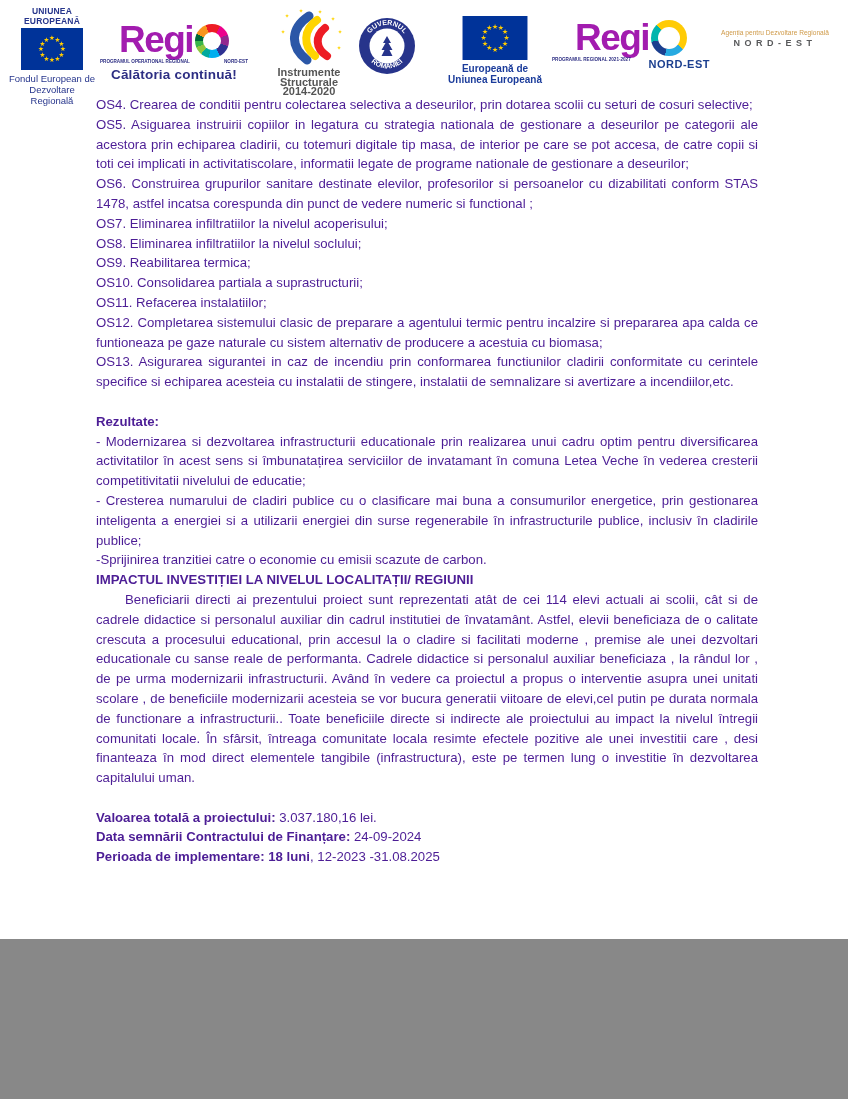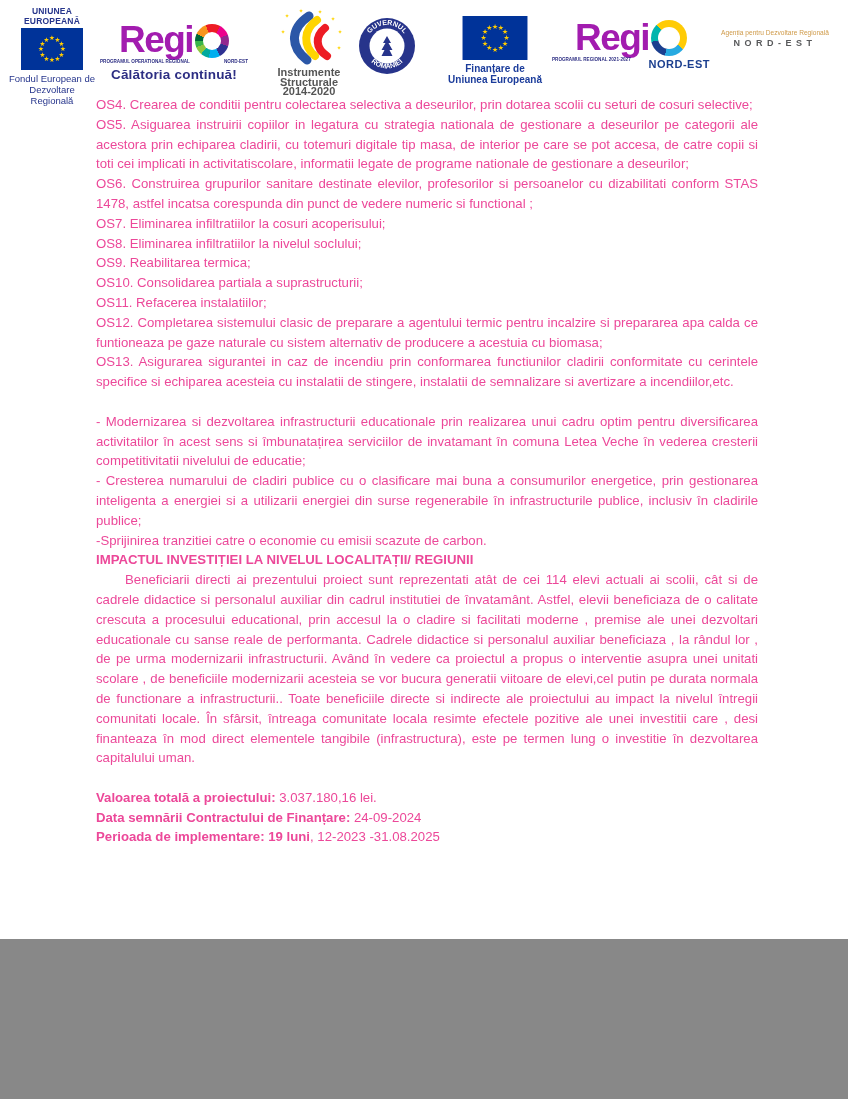--- a/index.html
+++ b/index.html
@@ -34,21 +34,21 @@
   .adr-row { display:flex; align-items:flex-start; justify-content:center; }
   .adr-word { font-size:31px; font-weight:bold; color:#4a4a4a; letter-spacing:1px; line-height:30px; }
   .adr-square { position:relative; width:27px; height:27px; border:3px solid #58595b; margin:1px 0 0 3px; background:#fff; }
   .adr-quarter { position:absolute; top:1px; right:1px; width:18px; height:18px; background:#f9a51a; border-radius:0 0 0 100%; }
   .adr-reg { font-size:7px; color:#4a4a4a; margin-left:1px; }
   .adr-sub1 { font-size:6.6px; color:#cf9a49; margin-top:3px; }
   .adr-sub2 { font-size:9px; font-weight:bold; color:#58595b; letter-spacing:4.5px; margin-top:2px; }
 
   
   .body-text { position:absolute; left:96px; top:95px; width:662px;
-               font-size:13.2px; line-height:19.8px; text-align:justify; color:#ec4899; }
+               font-size:13.2px; line-height:19.8px; text-align:justify; color:#4c1d95; }
   .body-text p { margin:0; }
   .gap { height:19.8px; }
   .bold { font-weight:bold; }
   .nojust { text-align:left; }
   .indent { text-indent:29px; }
   .facts { margin-top:19.8px; }
 
   
   .org { position:absolute; left:112px; top:1000px; font-size:19px; font-weight:bold;
          color:#3e4450; letter-spacing:.6px; line-height:25px; }
@@ -157,21 +157,21 @@
           <text x="36.5" y="32.5">★</text>
         <text x="31" y="34">★</text>
           <text x="25.5" y="32.5">★</text>
           <text x="21.5" y="28.5">★</text>
         <text x="20" y="23">★</text>
           <text x="21.5" y="17.5">★</text>
           <text x="25.5" y="13.5">★</text>
       </g>
     </svg>
     <div class="eu-bottom bold">
-      <div>Finanțare de</div>
+      <div>Europeană de</div>
       <div>Uniunea Europeană</div>
     </div>
   </div>
 
   <div class="logo" style="left:552px; top:20px; width:158px;">
     <div class="regio-row">
       <span class="regio-word">Regi</span>
       <span class="wheel2"></span>
     </div>
     <div class="regio-sub" style="justify-content:flex-start;">
@@ -182,41 +182,42 @@
 
   <div class="logo" style="left:708px; top:26px; width:134px;">
     <div class="adr-sub1">Agenția pentru Dezvoltare Regională</div>
     <div class="adr-sub2">NORD-EST</div>
   </div>
 
   <main class="body-text">
     <p>OS4. Crearea de conditii pentru colectarea selectiva a deseurilor, prin dotarea scolii cu seturi de cosuri selective;</p>
     <p>OS5. Asiguarea instruirii copiilor in legatura cu strategia nationala de gestionare a deseurilor pe categorii ale acestora prin echiparea cladirii, cu totemuri digitale tip masa, de interior pe care se pot accesa, de catre copii si toti cei implicati in activitatiscolare, informatii legate de programe nationale de gestionare a deseurilor;</p>
     <p>OS6. Construirea grupurilor sanitare destinate elevilor, profesorilor si persoanelor cu dizabilitati conform STAS 1478, astfel incatsa corespunda din punct de vedere numeric si functional ;</p>
-    <p>OS7. Eliminarea infiltratiilor la cosuri acoperisului;</p>
+    <p>OS7. Eliminarea infiltratiilor la nivelul acoperisului;</p>
     <p>OS8. Eliminarea infiltratiilor la nivelul soclului;</p>
     <p>OS9. Reabilitarea termica;</p>
     <p>OS10. Consolidarea partiala a suprastructurii;</p>
     <p>OS11. Refacerea instalatiilor;</p>
     <p>OS12. Completarea sistemului clasic de preparare a agentului termic pentru incalzire si prepararea apa calda ce funtioneaza pe gaze naturale cu sistem alternativ de producere a acestuia cu biomasa;</p>
     <p>OS13. Asigurarea sigurantei in caz de incendiu prin conformarea functiunilor cladirii conformitate cu cerintele specifice si echiparea acesteia cu instalatii de stingere, instalatii de semnalizare si avertizare a incendiilor,etc.</p>
 
     <div class="gap"></div>
 
+    <p class="bold">Rezultate:</p>
     <p>- Modernizarea si dezvoltarea infrastructurii educationale prin realizarea unui cadru optim pentru diversificarea activitatilor în acest sens si îmbunatațirea serviciilor de invatamant în comuna Letea Veche în vederea cresterii competitivitatii nivelului de educatie;</p>
     <p>- Cresterea numarului de cladiri publice cu o clasificare mai buna a consumurilor energetice, prin gestionarea inteligenta a energiei si a utilizarii energiei din surse regenerabile în infrastructurile publice, inclusiv în cladirile publice;</p>
     <p class="nojust">-Sprijinirea tranzitiei catre o economie cu emisii scazute de carbon.</p>
 
     <p class="bold">IMPACTUL INVESTIȚIEI LA NIVELUL LOCALITAȚII/ REGIUNII</p>
     <p class="indent">Beneficiarii directi ai prezentului proiect sunt reprezentati atât de cei 114 elevi actuali ai scolii, cât si de cadrele didactice si personalul auxiliar din cadrul institutiei de învatamânt. Astfel, elevii beneficiaza de o calitate crescuta a procesului educational, prin accesul la o cladire si facilitati moderne , premise ale unei dezvoltari educationale cu sanse reale de performanta. Cadrele didactice si personalul auxiliar beneficiaza , la rândul lor , de pe urma modernizarii infrastructurii.  Având în vedere ca proiectul a propus o interventie asupra unei unitati scolare , de beneficiile modernizarii acesteia se vor bucura generatii viitoare de elevi,cel putin pe durata normala de functionare a infrastructurii.. Toate beneficiile directe si indirecte ale proiectului au impact la nivelul întregii comunitati locale. În sfârsit, întreaga comunitate locala resimte efectele pozitive ale unei investitii care , desi finanteaza în mod direct elementele tangibile (infrastructura), este pe termen lung o investitie în dezvoltarea capitalului uman.</p>
 
     <div class="facts">
       <p><span class="bold">Valoarea totală a proiectului:</span><span> 3.037.180,16 lei.</span></p>
       <p><span class="bold">Data semnării Contractului de Finanțare:</span><span> 24-09-2024</span></p>
-      <p><span class="bold">Perioada de implementare: 19 luni</span><span>, 12-2023 -31.08.2025</span></p>
+      <p><span class="bold">Perioada de implementare: 18 luni</span><span>, 12-2023 -31.08.2025</span></p>
     </div>
   </main>
 
   <div class="org">
     <div>Comuna Letea Veche</div>
     <div>Judetul Bacau</div>
   </div>
 
   <div class="links">
     <div class="link">www.regionordest.ro</div>

